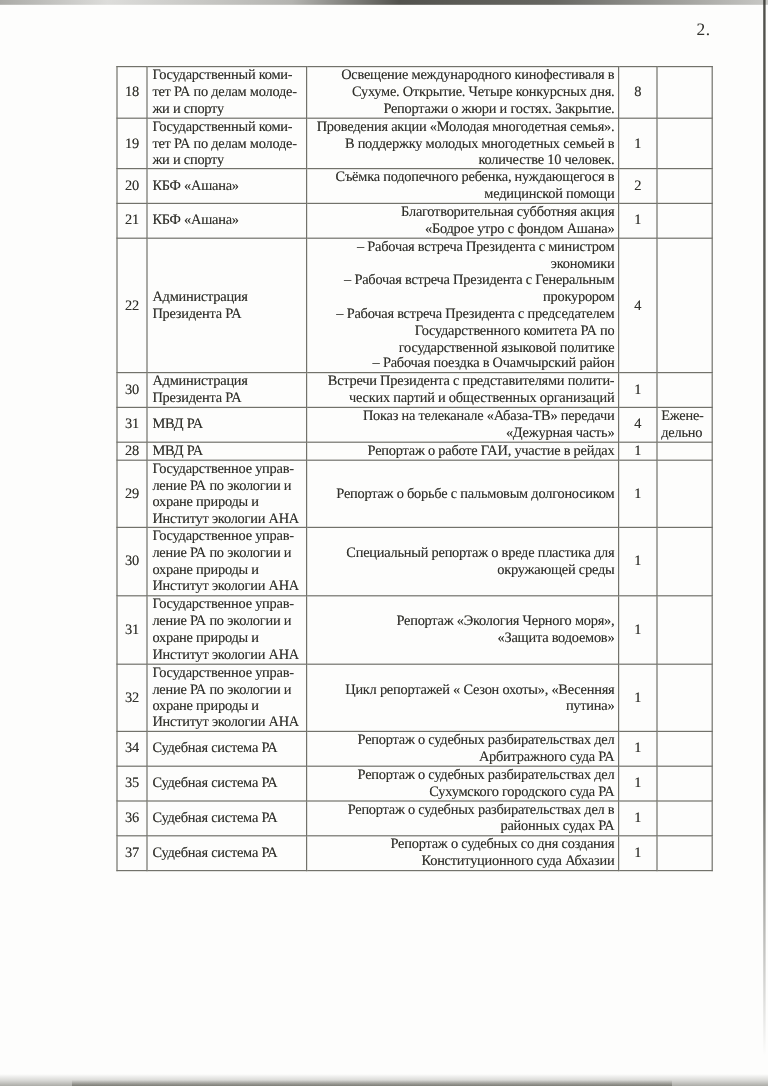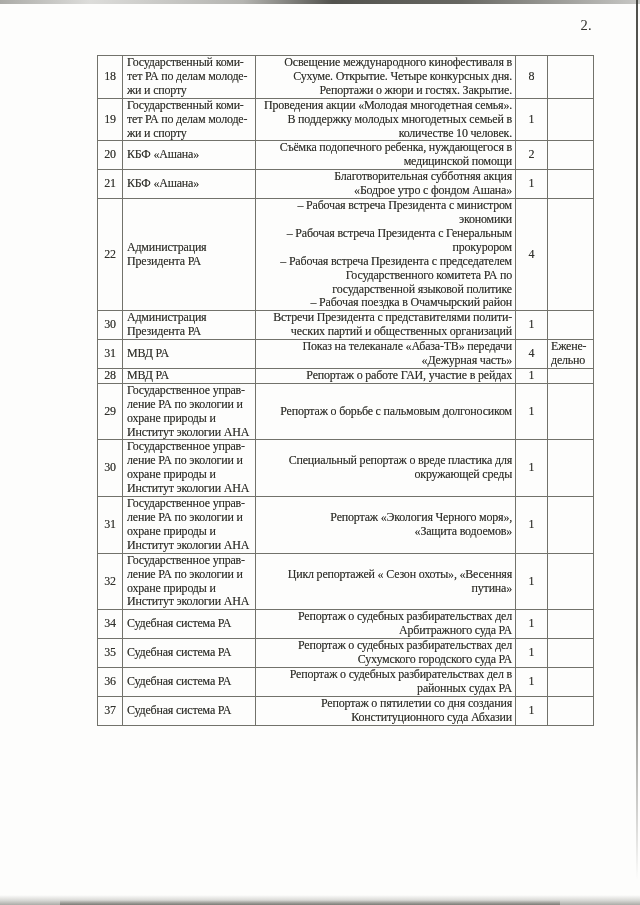--- a/index.html
+++ b/index.html
@@ -264,20 +264,20 @@
     <td class="cell-num">36</td>
     <td class="cell-org">Судебная система РА</td>
     <td class="cell-desc">Репортаж о судебных разбирательствах дел  в
 районных  судах РА</td>
     <td class="cell-count">1</td>
     <td class="cell-note"></td>
   </tr>
         <tr>
     <td class="cell-num">37</td>
     <td class="cell-org">Судебная система РА</td>
-    <td class="cell-desc">Репортаж о пятилетии со дня создания
+    <td class="cell-desc">Репортаж о судебных со дня создания
 Конституционного суда Абхазии</td>
     <td class="cell-count">1</td>
     <td class="cell-note"></td>
   </tr>
       </tbody>
   </table>
 </div>
 
 </body></html>

